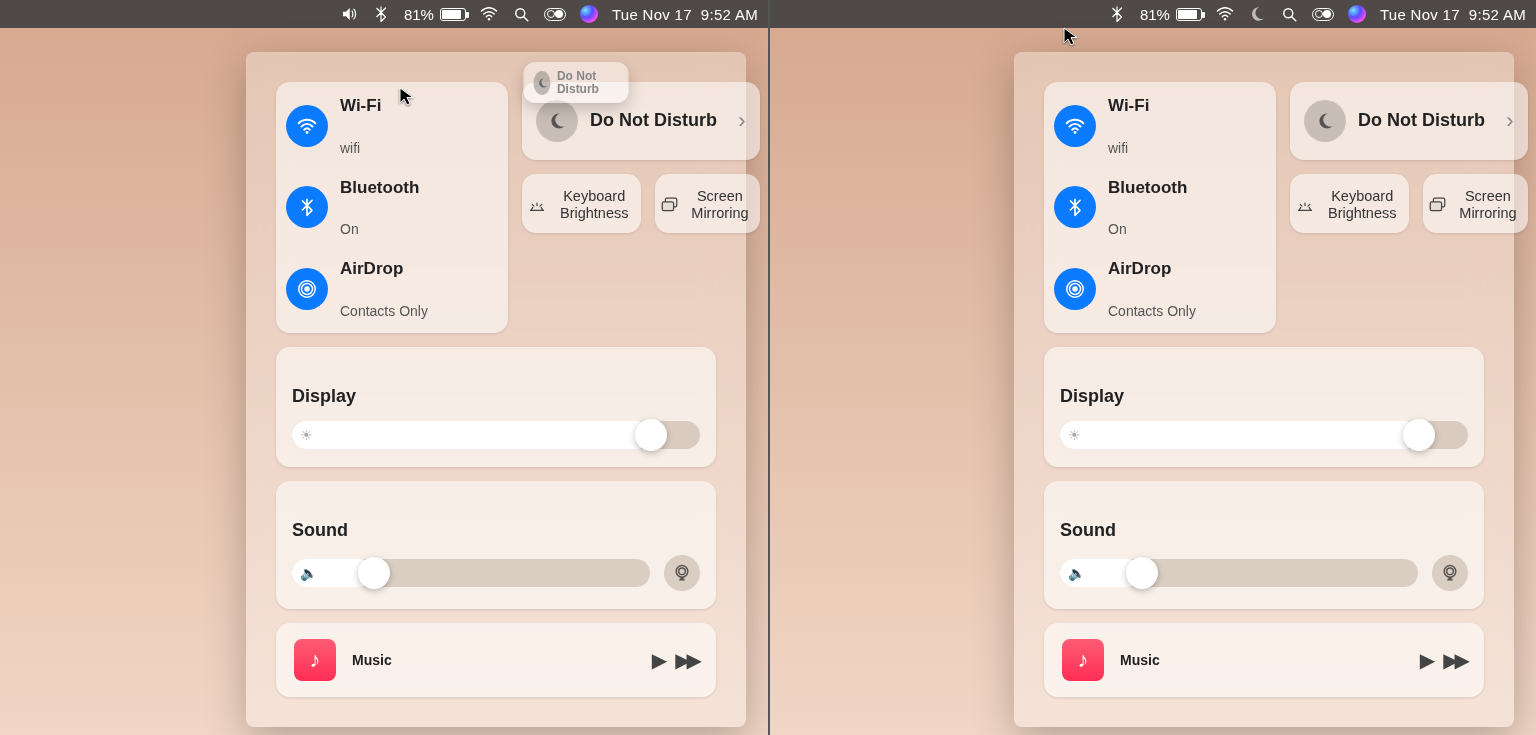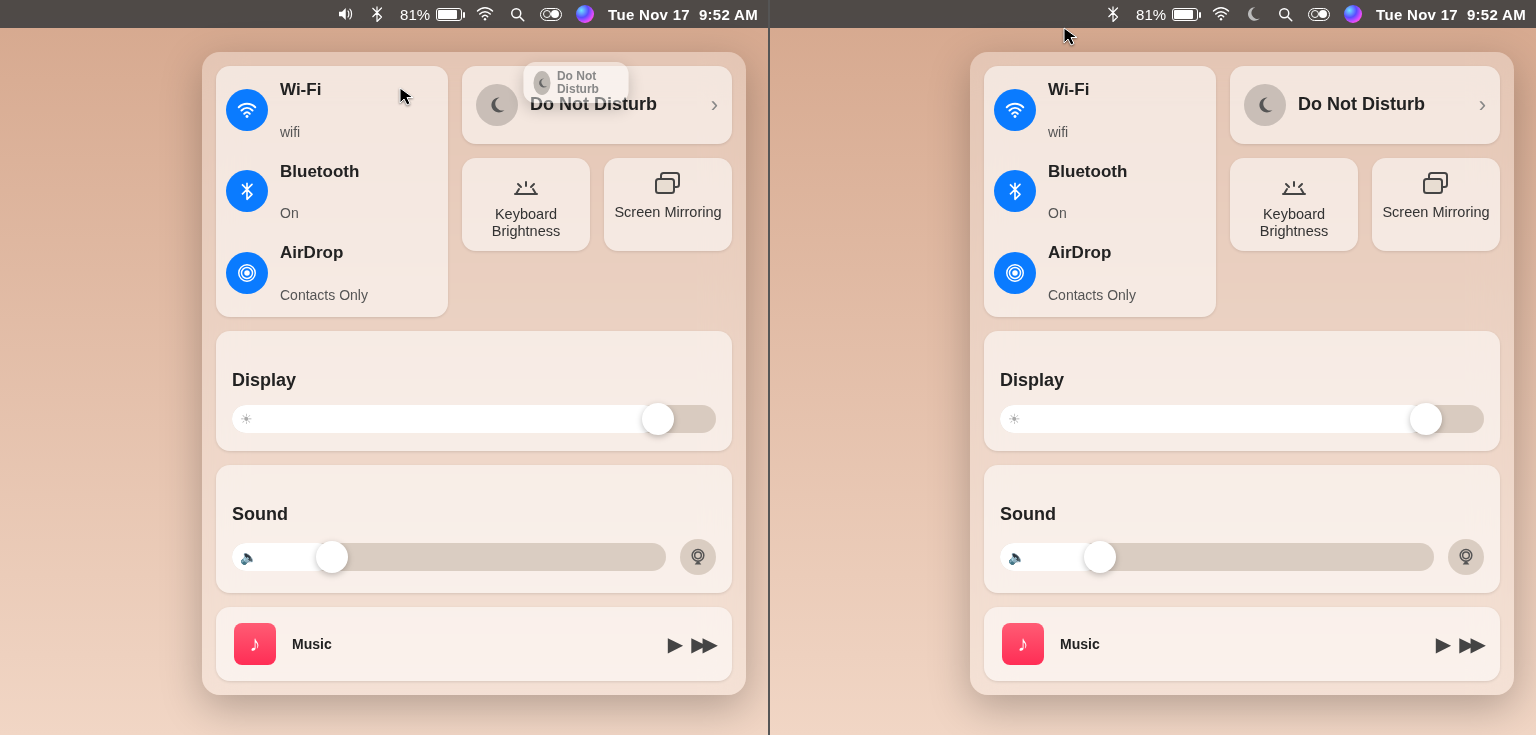--- a/index.html
+++ b/index.html
@@ -12,42 +12,42 @@
   .menubar .mb-item { display:flex; align-items:center; gap:4px; }
   .menubar svg { width:18px; height:18px; display:block; }
   .battery-wrap { display:flex; align-items:center; gap:6px; }
   .battery { width:26px; height:13px; border:1.5px solid #fff; border-radius:3px; position:relative; display:flex; align-items:center; }
   .battery::after{content:""; position:absolute; right:-4px; top:3px; width:2.5px; height:6px; background:#fff; border-radius:1px;}
   .battery .fill{ background:#fff; height:9px; margin-left:1px; border-radius:1px; width:80%; }
   .cc-pill{ width:22px; height:13px; border:1.5px solid #fff; border-radius:7px; position:relative;}
   .cc-pill::before{content:""; position:absolute; left:2px; top:1.5px; width:8px; height:8px; border:1.5px solid #fff; border-radius:50%; box-sizing:border-box;}
   .cc-pill::after{content:""; position:absolute; right:2px; top:1.5px; width:8px; height:8px; background:#fff; border-radius:50%;}
   .siri{ width:18px; height:18px; border-radius:50%; background: radial-gradient(circle at 30% 30%, #6de3ff, #5a4cff 40%, #e84cff 70%, #ff6a4c 100%);}
-  .datetime{ font-weight:700; letter-spacing:0.3px;}
+  .datetime{ font-weight:400; letter-spacing:0.3px;}
 
   
-  .cc-panel { position:absolute; top:52px; right:22px; width:544px; background: rgba(255,255,255,0.32); backdrop-filter: blur(20px); border-radius:18px; padding:14px; box-shadow: 0 12px 40px rgba(0,0,0,0.25); display:flex; flex-direction:column; gap:14px;}
+  .cc-panel { position:absolute; top:52px; right:22px; width:500px; background: rgba(255,255,255,0.32); backdrop-filter: blur(20px); border-radius:8px; padding:30px; box-shadow: 0 12px 40px rgba(0,0,0,0.25); display:flex; flex-direction:column; gap:14px;}
   .tile { background: rgba(255,255,255,0.55); border-radius:14px; box-shadow: 0 1px 3px rgba(0,0,0,0.12);}
   .row1 { display:flex; gap:14px; }
   .col-left { flex: 0 0 232px; display:flex; flex-direction:column; }
   .col-right{ flex:1; display:flex; flex-direction:column; gap:14px;}
   .conn-tile{ padding:14px 10px; display:flex; flex-direction:column; gap:22px;}
   .conn-row{ display:flex; align-items:center; gap:12px;}
   .blue-circ{ width:42px; height:42px; border-radius:50%; background:#0a7bff; display:flex; align-items:center; justify-content:center; color:#fff;}
   .conn-row .txt{ display:flex; flex-direction:column; line-height:1.15;}
   .conn-row .title{ font-weight:700; font-size:17px; color:#222;}
   .conn-row .sub{ font-size:14px; color:#555;margin-top:24px;}
 
   .dnd-tile{ padding:18px 14px; display:flex; align-items:center; gap:12px;}
   .gray-circ{ width:42px; height:42px; border-radius:50%; background:rgba(120,115,108,0.35); display:flex; align-items:center; justify-content:center; color:#555;}
   .dnd-tile .title{ font-weight:700; font-size:18px; color:#222; line-height:1.1; flex:1;}
   .chev{ color:#888; font-size:22px; font-weight:300;}
 
   .small-row{ display:flex; gap:14px;}
-  .small-tile{ flex:1; padding:14px 6px 12px; display:flex; flex-direction:column; align-items:center; gap:8px; text-align:center;}
+  .small-tile{ flex:1; padding:14px 6px 12px; display:flex; flex-direction:row; align-items:center; gap:8px; text-align:center;}
   .small-tile .caption{ font-size:14.5px; color:#333; font-weight:500; line-height:1.15;}
 
   .slider-tile{ padding:14px 16px 18px;}
   .slider-tile .sec-title{ font-weight:700; font-size:18px; color:#222; margin-bottom:14px;margin-top:25px;}
   .slider{ height:28px; background:rgba(160,140,120,0.35); border-radius:14px; position:relative; display:flex; align-items:center;}
   .slider .track{ position:absolute; left:0; top:0; bottom:0; background:#fff; border-radius:14px;}
   .slider .knob{ position:absolute; top:-2px; width:32px; height:32px; background:#fff; border-radius:50%; box-shadow:0 2px 6px rgba(0,0,0,0.25);}
   .slider .left-icon{ position:absolute; left:8px; color:#aaa; font-size:14px; z-index:2;}
   .slider.display .track{ width:88%;} .slider.display .knob{ left: calc(88% - 16px);}
   .slider.sound .track{ width:23%;} .slider.sound .knob{ left: calc(23% - 16px);}

